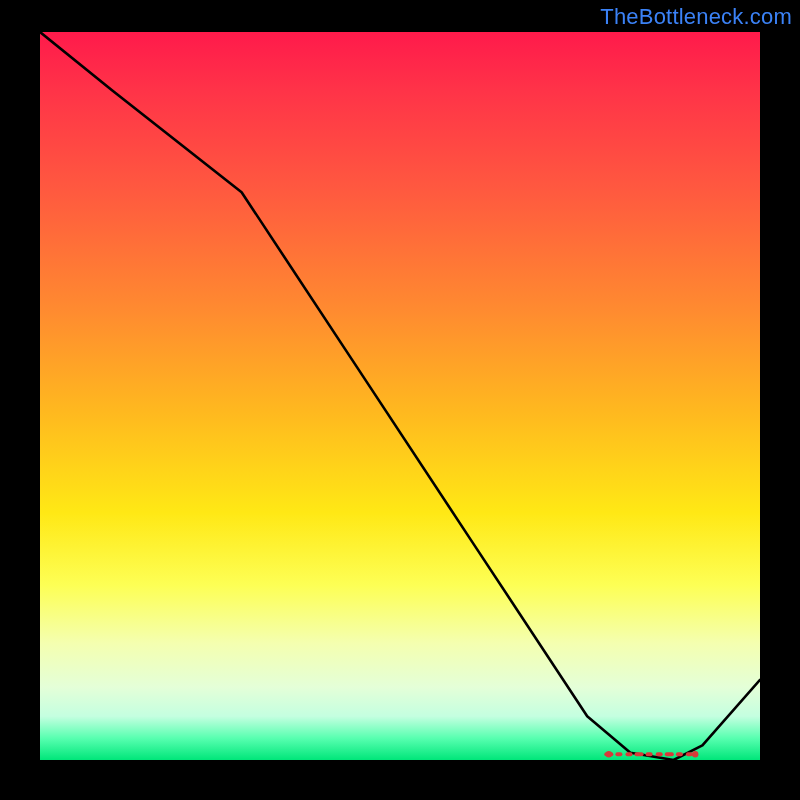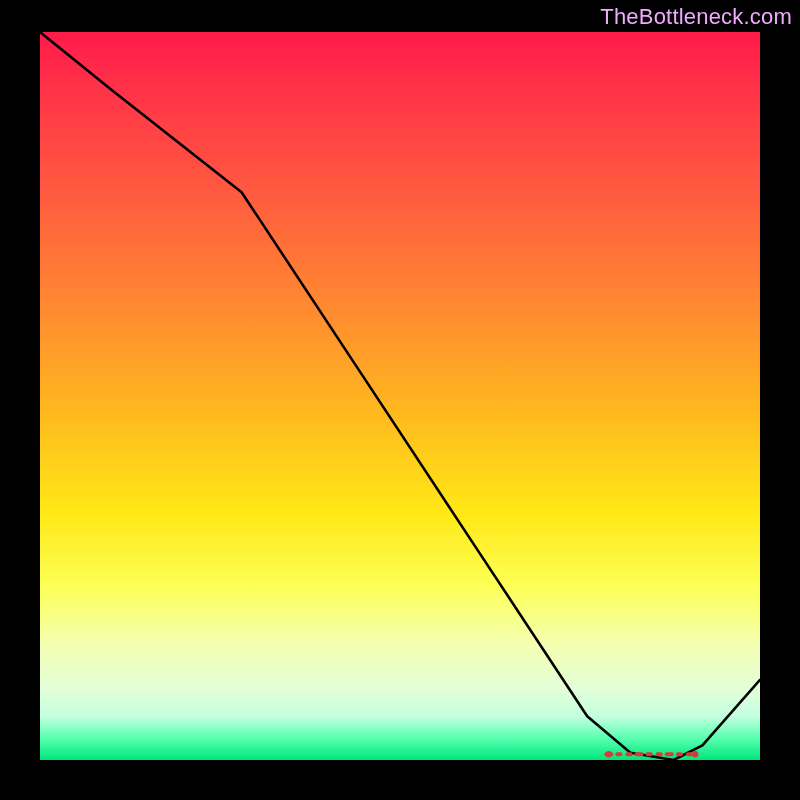--- a/index.html
+++ b/index.html
@@ -14,21 +14,21 @@
   .frame {
     position: relative;
     width: 800px;
     height: 800px;
     background: #000;
   }
   .attribution {
     position: absolute;
     top: 4px;
     right: 8px;
-    color: #f0abfc;
+    color: #3b82f6;
     font-size: 22px;
     letter-spacing: 0.2px;
   }
   .plot {
     position: absolute;
     left: 40px;
     top: 32px;
     width: 720px;
     height: 728px;
     background: linear-gradient(to bottom,

